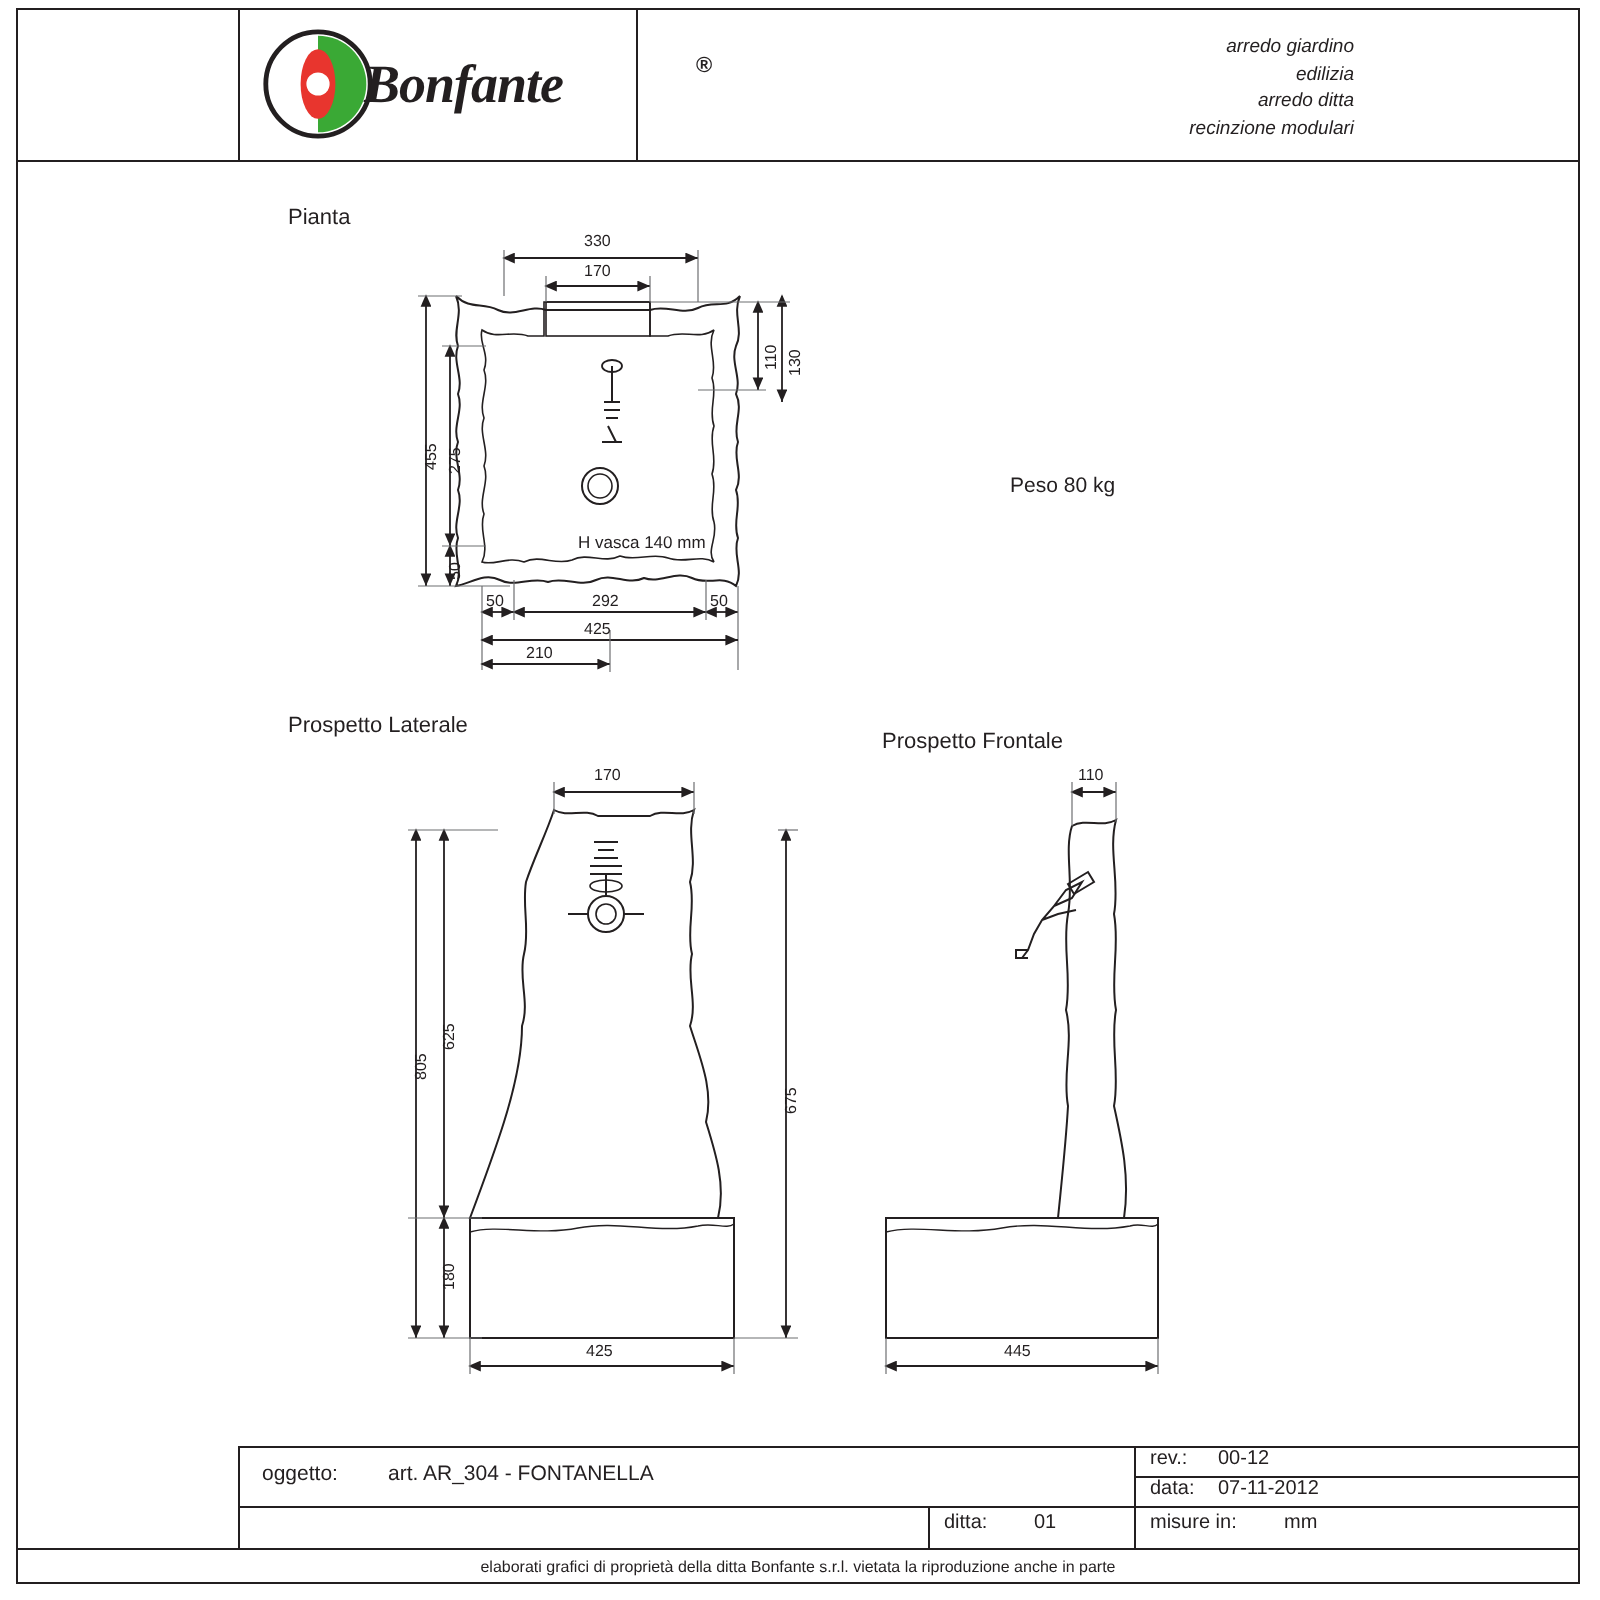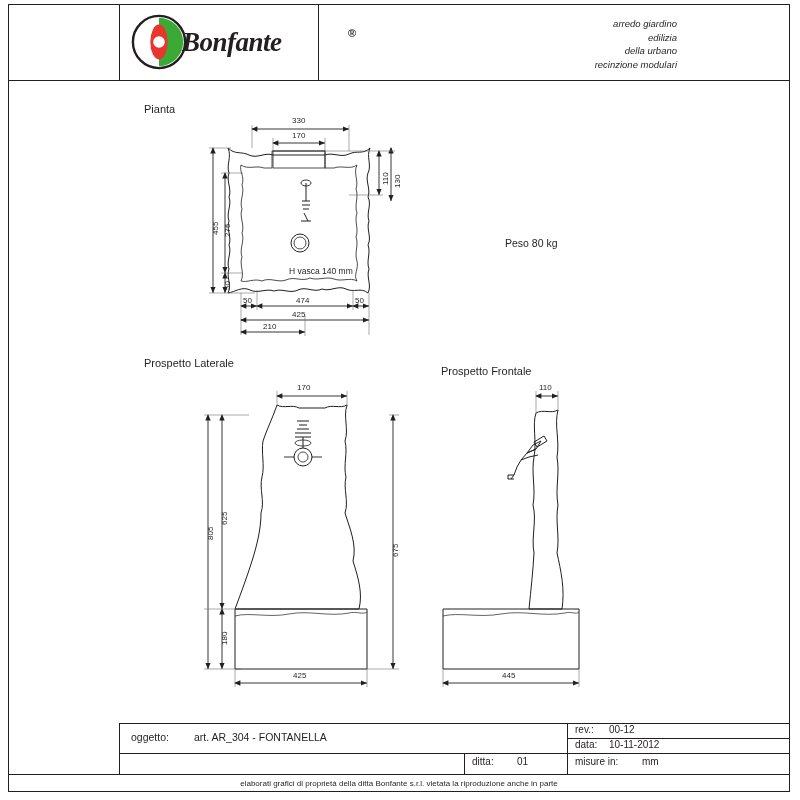--- a/index.html
+++ b/index.html
@@ -181,21 +181,21 @@
         <path d="M30 5 A25 25 0 0 0 30 55 Z" fill="#ffffff"></path>
         <ellipse cx="30" cy="30" rx="9" ry="18" fill="#e8352e"></ellipse>
         <circle cx="30" cy="30" r="6" fill="#ffffff"></circle>
       </svg>
       <div class="brand-text">Bonfante</div>
       <div class="brand-reg">®</div>
     </div>
     <div class="header-list">
       <div>arredo giardino</div>
       <div>edilizia</div>
-      <div>della urbano</div>
+      <div>arredo ditta</div>
       <div>recinzione modulari</div>
     </div>
   </div>
 
   <div class="ttl" style="left:135px; top:98px;">Pianta</div>
   <div class="ttl" style="left:135px; top:352px;">Prospetto Laterale</div>
   <div class="ttl" style="left:432px; top:360px;">Prospetto Frontale</div>
   <div class="lbl" style="left:496px; top:232px;">Peso 80 kg</div>
   <div class="dim" style="left:280px; top:261px; font-size:8.5px;">H vasca 140 mm</div>
 
@@ -339,21 +339,21 @@
   </svg>
 
   <div class="dim" style="left:283px; top:111px;">330</div>
   <div class="dim" style="left:283px; top:126px;">170</div>
   <div class="dim vert" style="left:372px; top:180px;">110</div>
   <div class="dim vert" style="left:384px; top:183px;">130</div>
   <div class="dim vert" style="left:202px; top:230px;">455</div>
   <div class="dim vert" style="left:214px; top:232px;">275</div>
   <div class="dim vert" style="left:214px; top:285px;">50</div>
   <div class="dim" style="left:234px; top:291px;">50</div>
-  <div class="dim" style="left:287px; top:291px;">474</div>
+  <div class="dim" style="left:287px; top:291px;">292</div>
   <div class="dim" style="left:346px; top:291px;">50</div>
   <div class="dim" style="left:283px; top:305px;">425</div>
   <div class="dim" style="left:254px; top:317px;">210</div>
 
   <div class="dim" style="left:288px; top:378px;">170</div>
   <div class="dim vert" style="left:197px; top:535px;">805</div>
   <div class="dim vert" style="left:211px; top:520px;">625</div>
   <div class="dim vert" style="left:211px; top:640px;">180</div>
   <div class="dim" style="left:284px; top:666px;">425</div>
   <div class="dim vert" style="left:382px; top:552px;">675</div>
@@ -370,20 +370,20 @@
 
     <div class="f-div" style="left:455px; top:30px; height:21px;"></div>
     <div class="f-div" style="left:558px; top:0px; height:51px;"></div>
     <div class="hline" style="left:558px; top:15px; right:0;"></div>
 
     <div class="f-cell" style="left:122px; top:8px;">oggetto:</div>
     <div class="f-cell" style="left:185px; top:8px;">art. AR_304 - FONTANELLA</div>
     <div class="f-cell" style="left:566px; top:1px; font-size:10px;">rev.:</div>
     <div class="f-cell" style="left:600px; top:1px; font-size:10px;">00-12</div>
     <div class="f-cell" style="left:566px; top:16px; font-size:10px;">data:</div>
-    <div class="f-cell" style="left:600px; top:16px; font-size:10px;">10-11-2012</div>
+    <div class="f-cell" style="left:600px; top:16px; font-size:10px;">07-11-2012</div>
     <div class="f-cell" style="left:463px; top:33px; font-size:10px;">ditta:</div>
     <div class="f-cell" style="left:508px; top:33px; font-size:10px;">01</div>
     <div class="f-cell" style="left:566px; top:33px; font-size:10px;">misure in:</div>
     <div class="f-cell" style="left:633px; top:33px; font-size:10px;">mm</div>
   </div>
 
 </div>
 
 </body></html>

